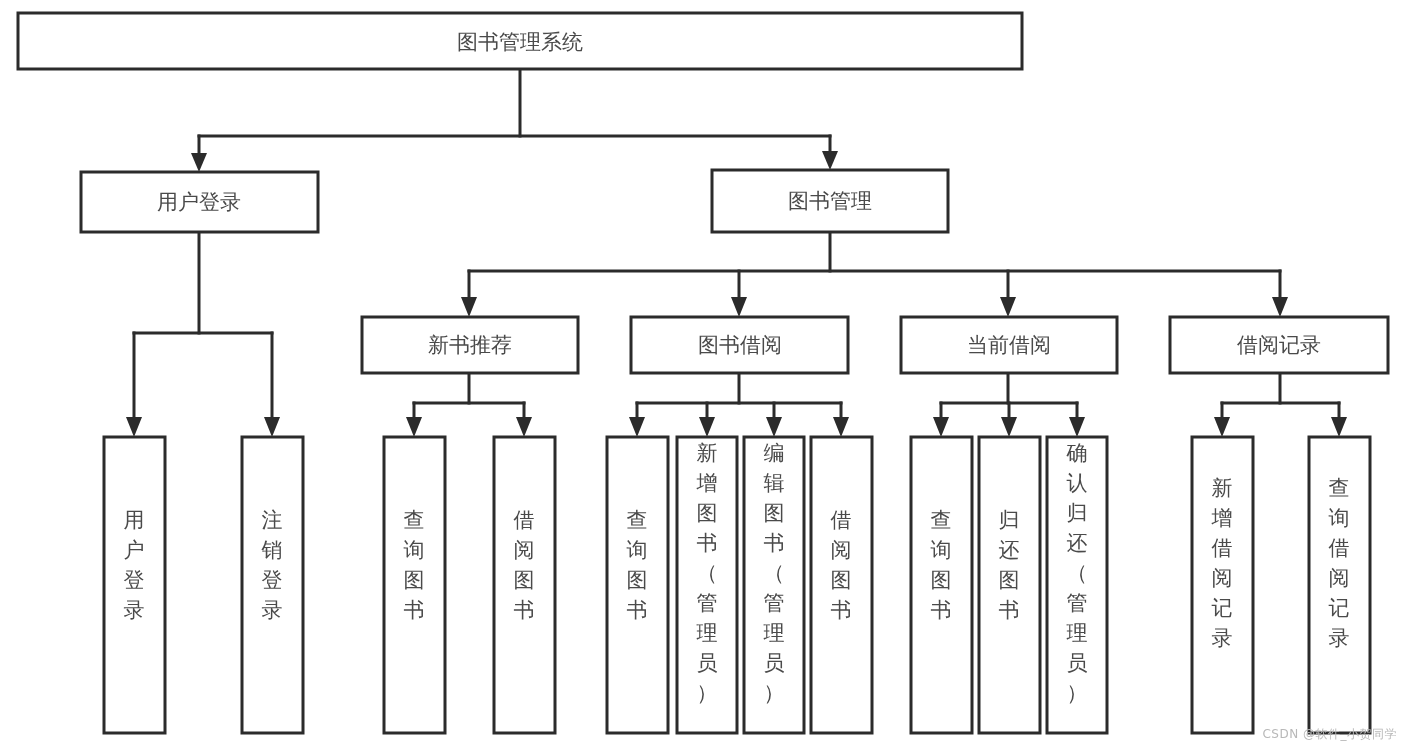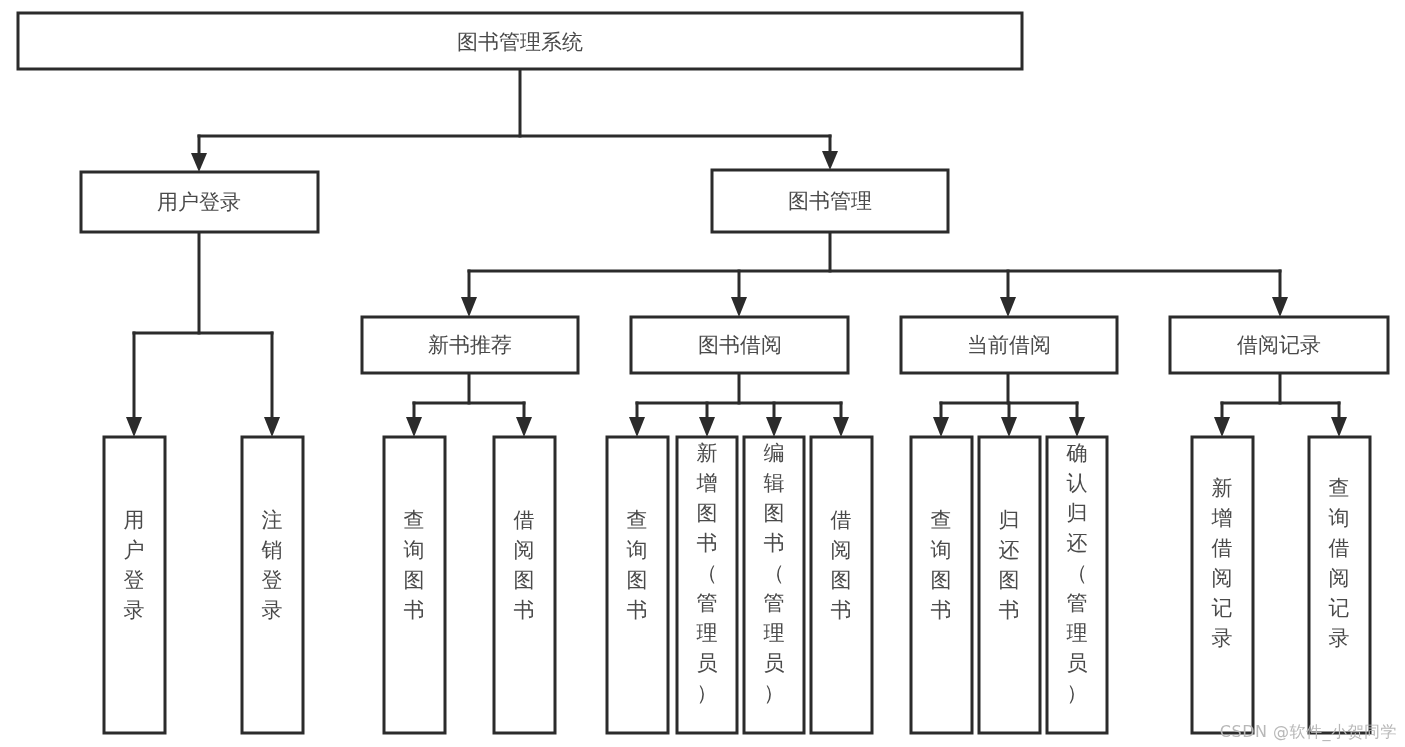--- a/index.html
+++ b/index.html
@@ -22,21 +22,21 @@
   .lbl-v{
     fill:#4a4a4a;
     font-family:"DejaVu Sans","Liberation Sans",sans-serif;
     font-size:21px;
     text-anchor:middle;
   }
   .watermark{
     position:absolute;
     right:8px;bottom:4px;
     font-family:"DejaVu Sans","Liberation Sans",sans-serif;
-    font-size:16px;
+    font-size:12px;
     color:#b8b8b8;
     white-space:nowrap;
     letter-spacing:0.5px;
   }
 </style>
 </head>
 <body>
 
 <svg id="canvas" viewBox="0 0 1405 747" xmlns="http://www.w3.org/2000/svg">
 

